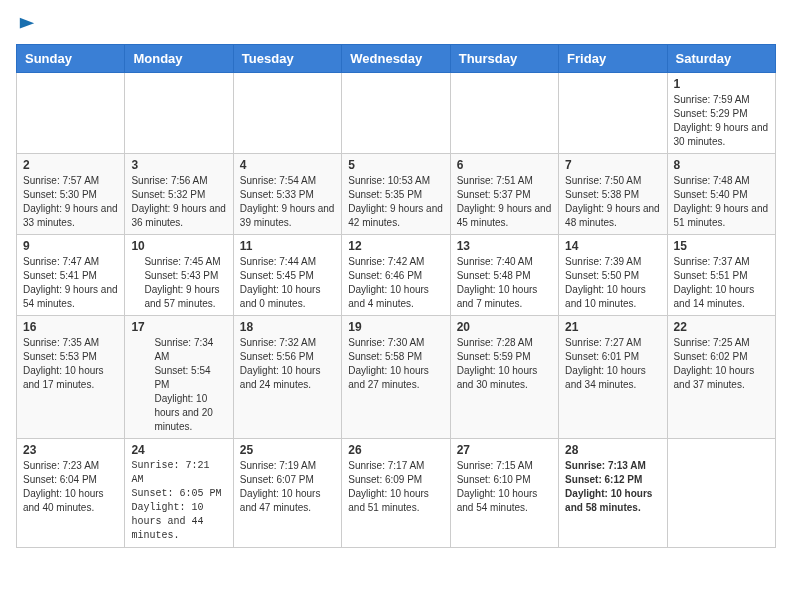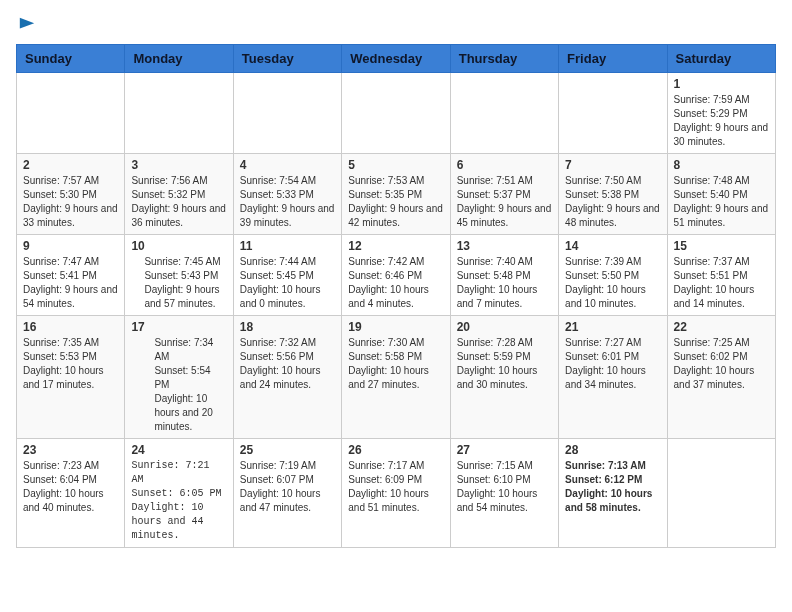--- a/index.html
+++ b/index.html
@@ -51,21 +51,21 @@
     .location {
       font-size: 16px;
       color: #555;
     }
     .calendar {
       width: 100%;
       border-collapse: collapse;
     }
     .calendar th {
       background-color: #3a7fd5;
-      color: #0f172a;
+      color: #ffffff;
       text-align: left;
       padding: 6px 8px;
       font-size: 13px;
       font-weight: bold;
       border: 1px solid #2a6fc5;
     }
     .calendar td {
       vertical-align: top;
       border: 1px solid #ccc;
       padding: 4px 6px;
@@ -152,21 +152,21 @@
 Daylight: 9 hours and 36 minutes.</div>
         </td>
         <td>
           <div class="day-num">4</div>
           <div class="day-info" style="white-space: pre-line;">Sunrise: 7:54 AM
 Sunset: 5:33 PM
 Daylight: 9 hours and 39 minutes.</div>
         </td>
         <td>
           <div class="day-num">5</div>
-          <div class="day-info" style="white-space: pre-line;">Sunrise: 7:53 AM
+          <div class="day-info" style="white-space: pre-line;">Sunrise: 10:53 AM
 Sunset: 5:35 PM
 Daylight: 9 hours and 42 minutes.</div>
         </td>
         <td>
           <div class="day-num">6</div>
           <div class="day-info" style="white-space: pre-line;">Sunrise: 7:51 AM
 Sunset: 5:37 PM
 Daylight: 9 hours and 45 minutes.</div>
         </td>
         <td>

